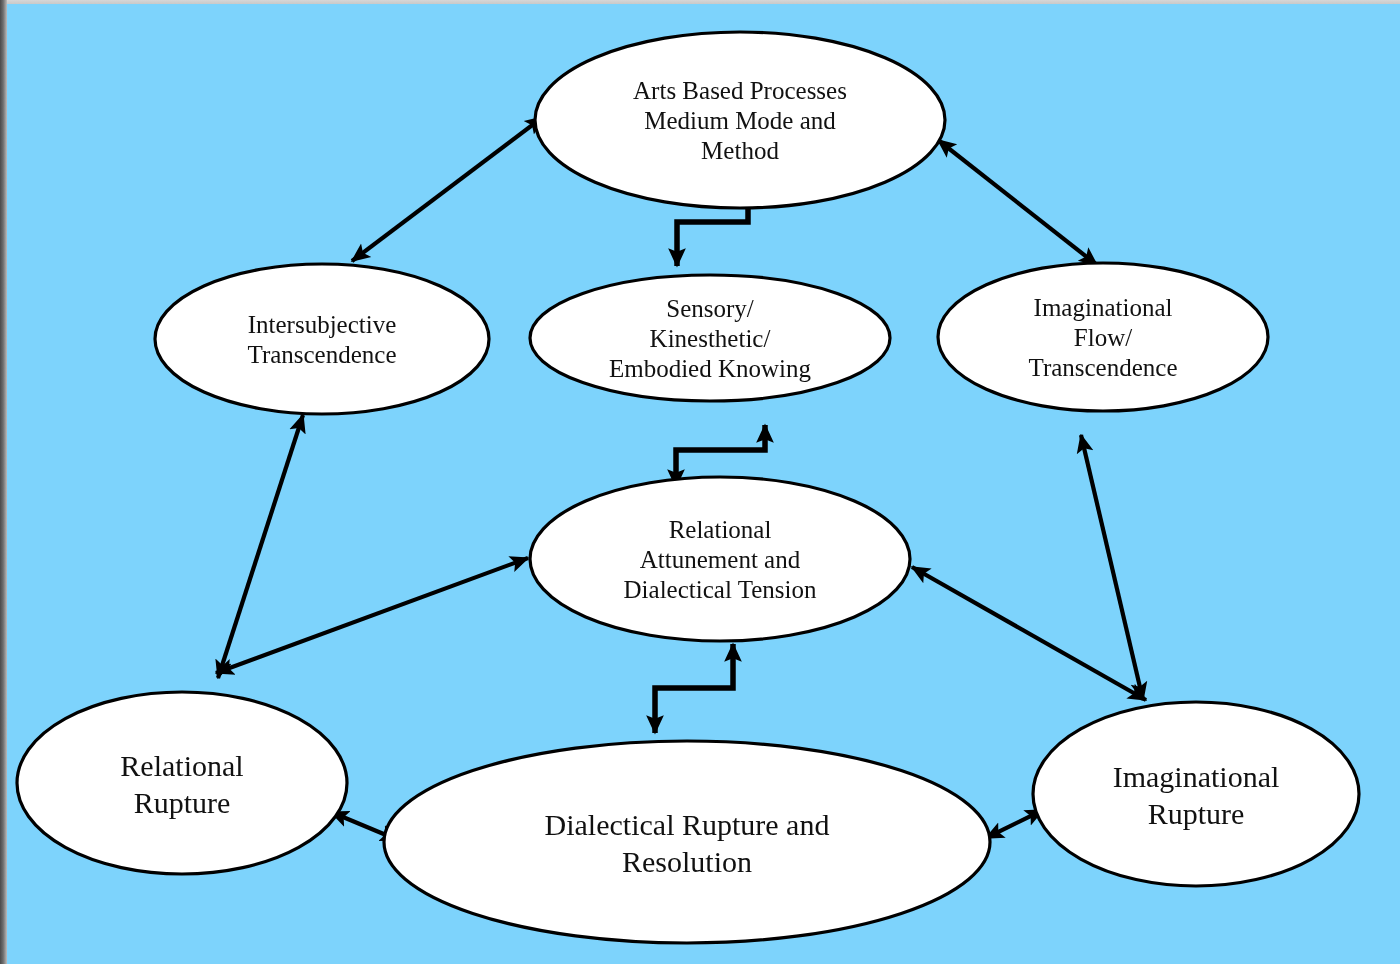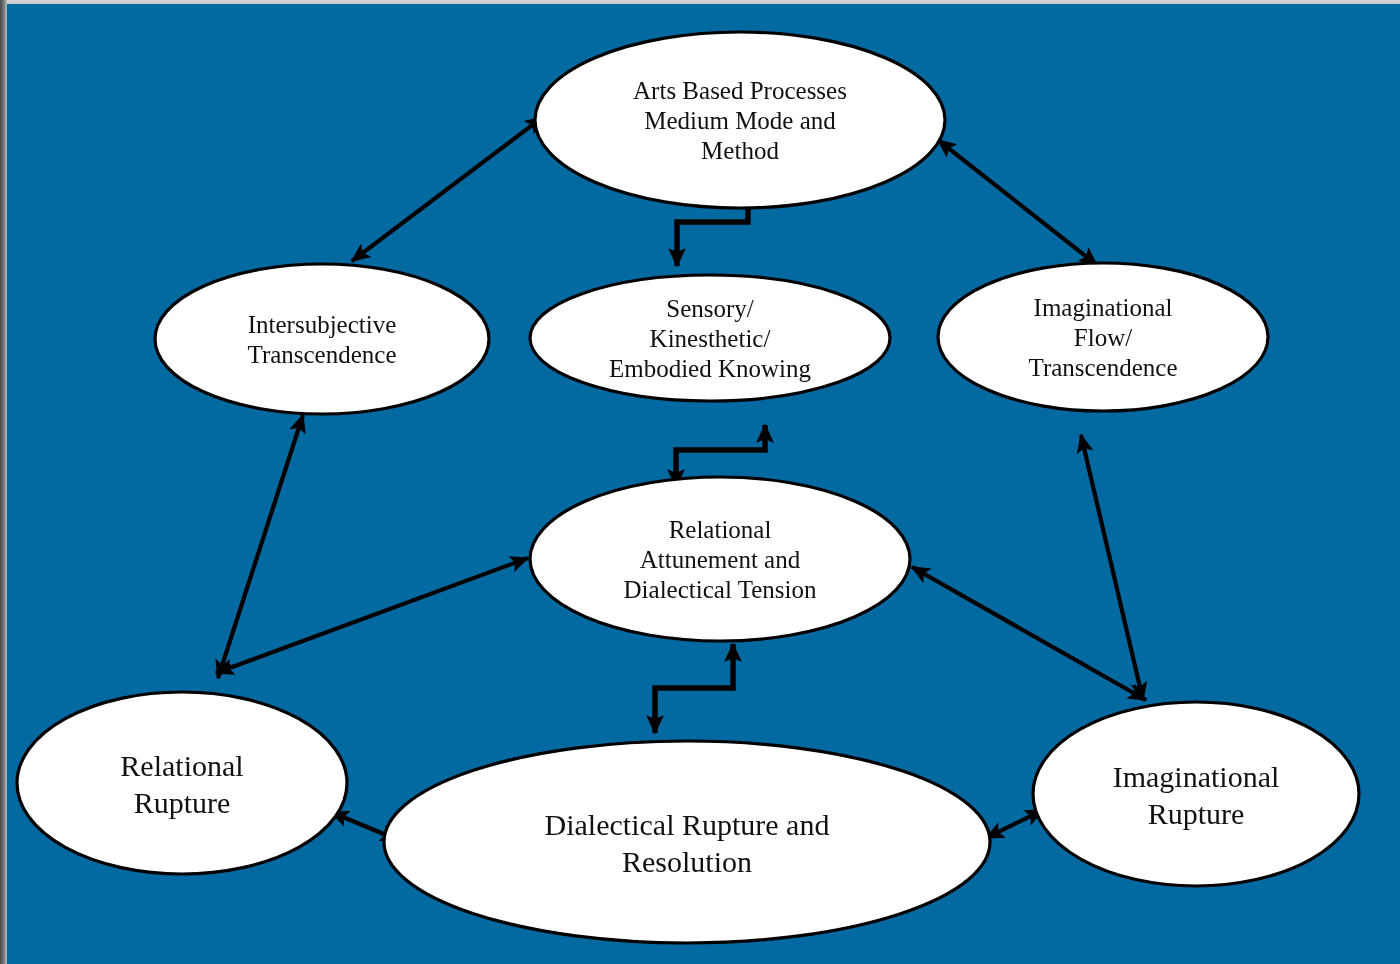--- a/index.html
+++ b/index.html
@@ -4,21 +4,21 @@
 <style>
   html, body {
     margin: 0;
     padding: 0;
     background: #ffffff;
   }
   #canvas-wrap {
     position: relative;
     width: 1400px;
     height: 964px;
-    background: #0369a1;
+    background: #7dd3fc;
     overflow: hidden;
     font-family: "Liberation Serif", "DejaVu Serif", serif;
   }
   
   #page-edge-left {
     position: absolute;
     left: 0; top: 0;
     width: 7px; height: 964px;
     background: linear-gradient(to right, #4a4a4a 0%, #6e6e6e 45%, #bcbcbc 100%);
   }

